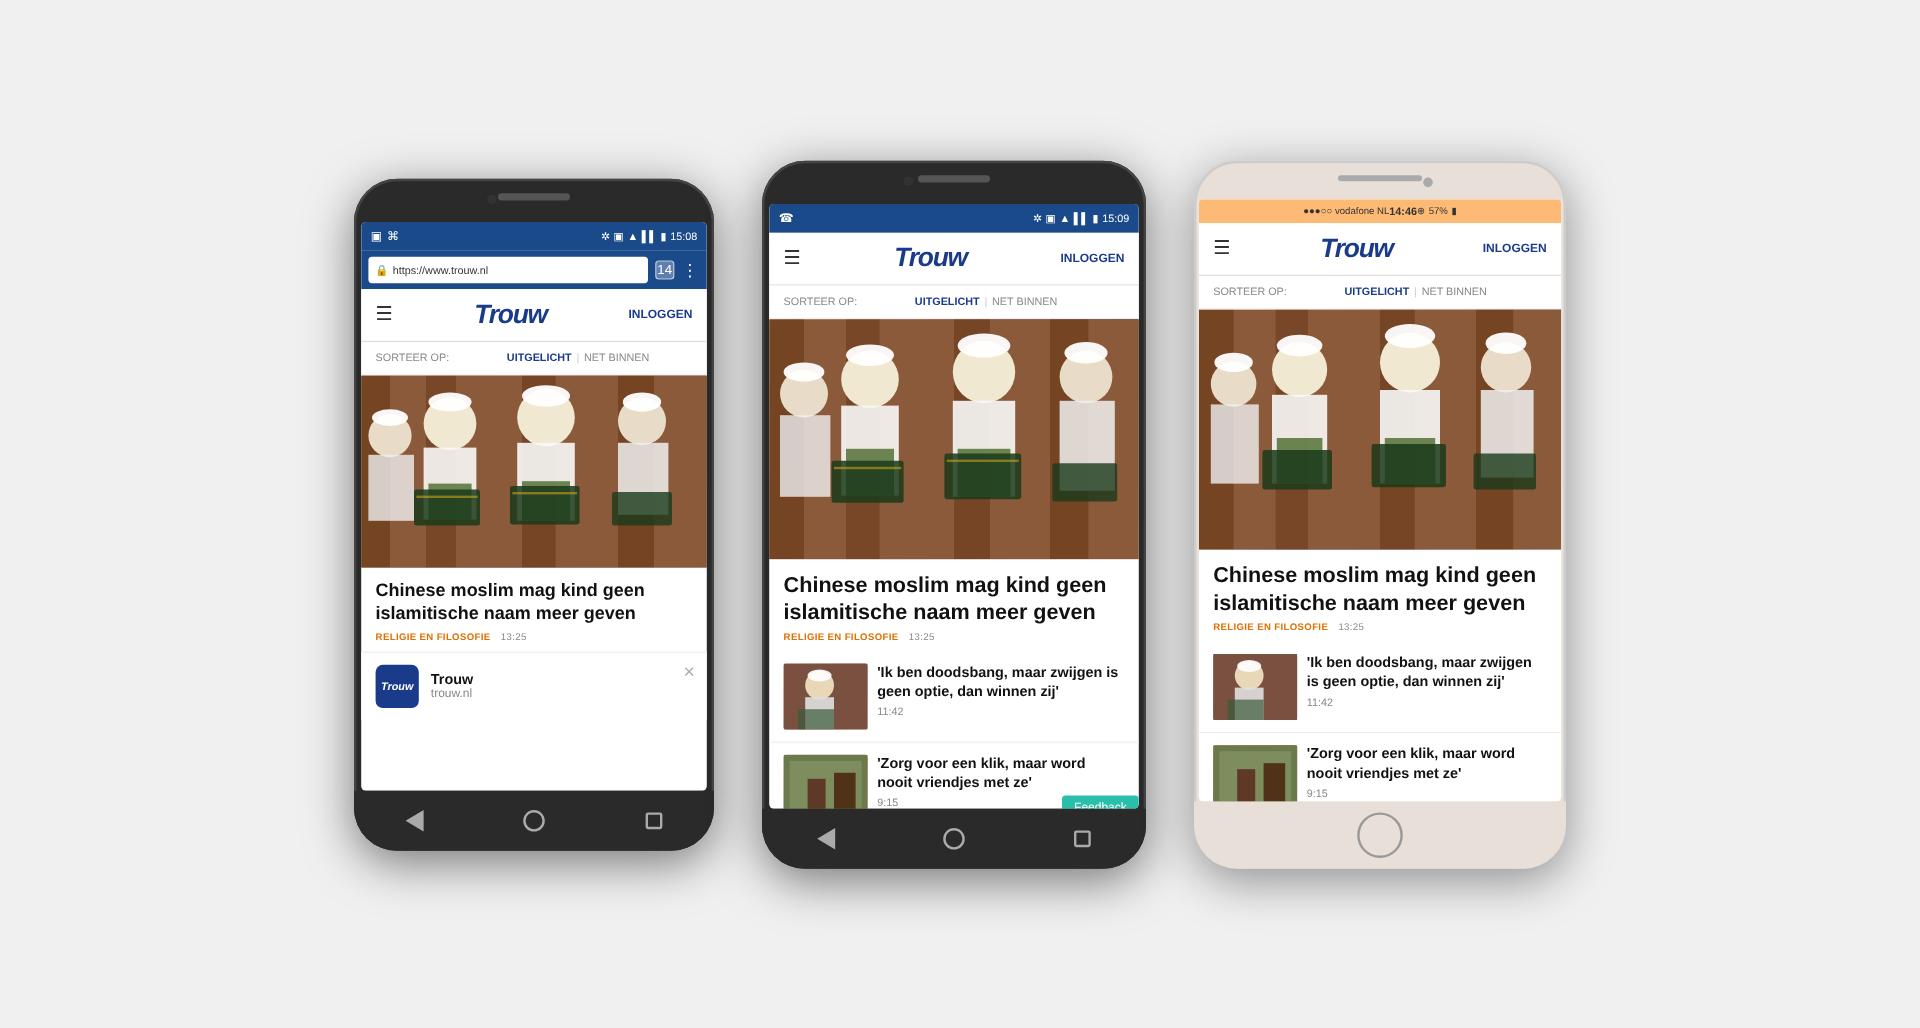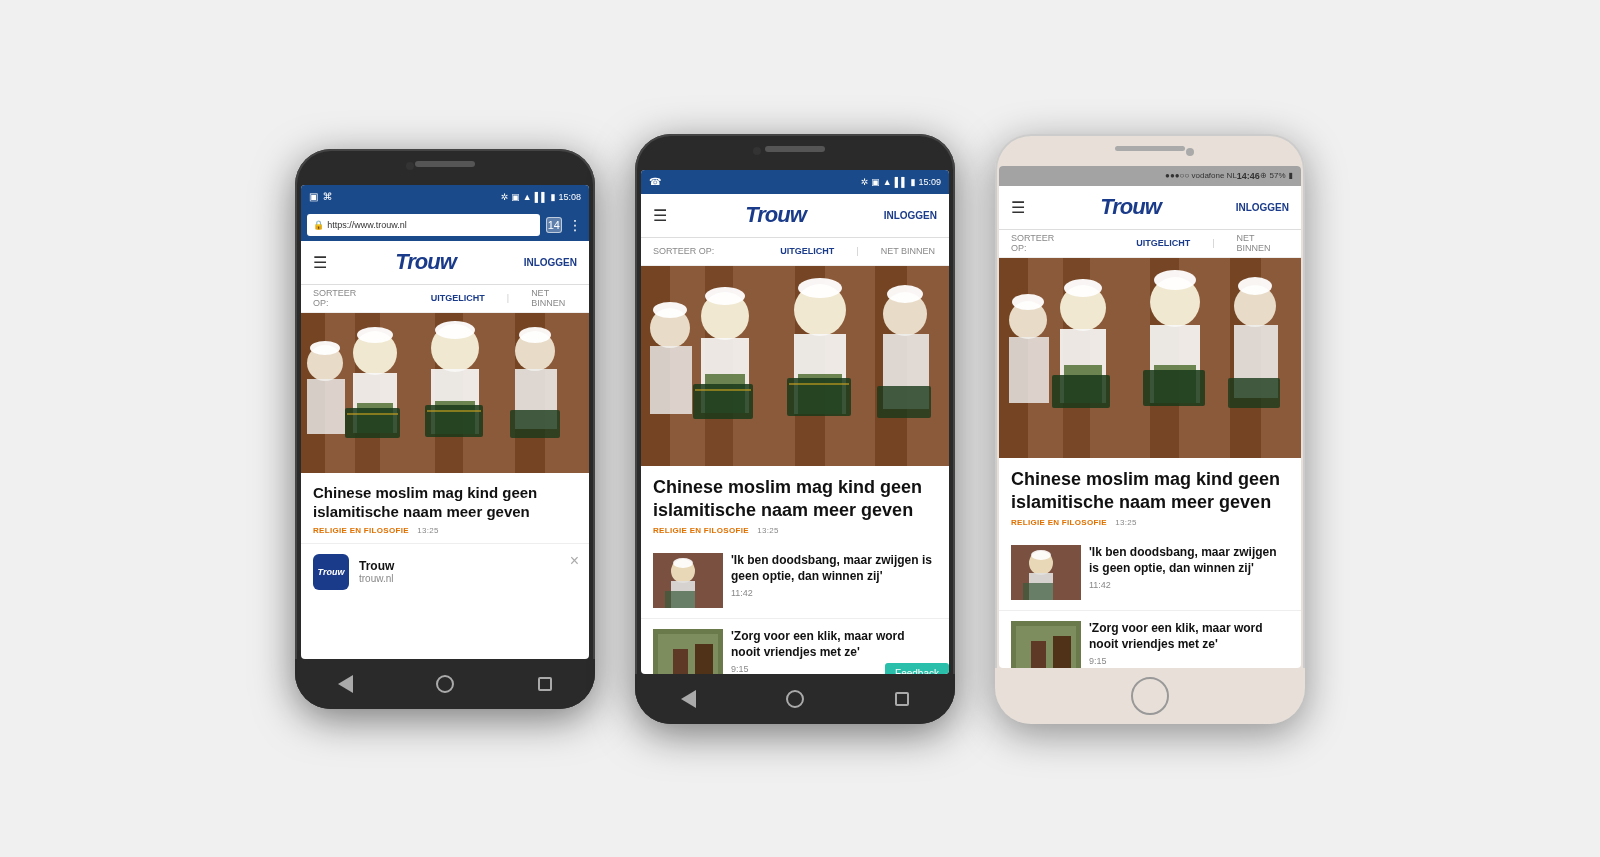--- a/index.html
+++ b/index.html
@@ -168,21 +168,21 @@
 
     .sort-bar {
       height: 28px;
       background: #fff;
       border-bottom: 1px solid #eee;
       display: flex;
       align-items: center;
       padding: 0 12px;
       font-size: 9px;
       color: #888;
-      gap: 22px;
+      gap: 4px;
     }
     .sort-active { color: #1a3a8a; font-weight: bold; padding-left: 44px; }
     .sort-divider { color: #ccc; }
 
     .news-image {
       width: 100%;
       height: 160px;
       background: #8B6655;
       overflow: hidden;
       position: relative;
@@ -283,24 +283,24 @@
       padding: 5px 10px;
       border-radius: 3px;
       position: absolute;
       right: 0;
       bottom: 10px;
     }
 
     
     .iphone-status {
       height: 20px;
-      background: #a3a3a3;
-      display: flex;
-      align-items: center;
-      justify-content: flex-end;
+      background: #fdba74;
+      display: flex;
+      align-items: center;
+      justify-content: center;
       padding: 0 8px;
       font-size: 8px;
       color: #333;
     }
 
     
     .news-headline-lg {
       padding: 10px 12px 4px;
       font-size: 18px;
       font-weight: 700;

